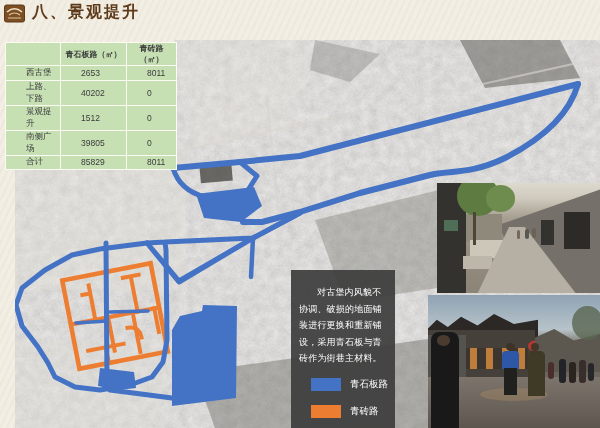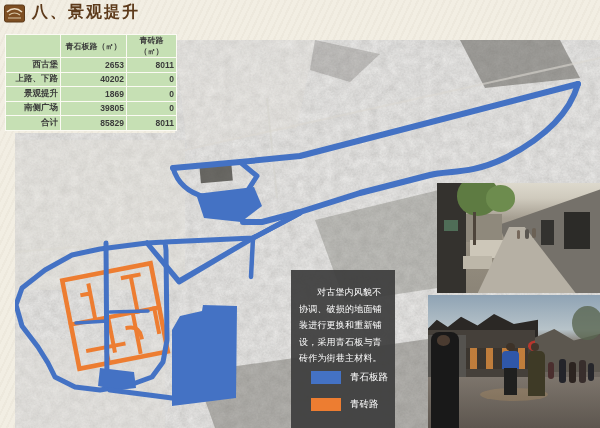--- a/index.html
+++ b/index.html
@@ -16,33 +16,33 @@
     font-size:16px;font-weight:bold;color:var(--title);letter-spacing:2px;line-height:20px;}
   .hdr h2{margin:0 0 0 26px;font-family:"DejaVu Serif","Liberation Serif",serif;
     font-size:11.5px;font-weight:bold;color:var(--title);letter-spacing:1px;line-height:15px;}
 
   
   .map{position:absolute;left:15px;top:40px;width:585px;height:418px;background:#b4b2ad;
     clip-path:polygon(160px 0,585px 0,585px 388px,0 388px,0 93px,160px 93px);}
   .map svg{display:block;}
 
   
-  table.paving{position:absolute;left:5px;top:34px;width:171px;border-collapse:collapse;z-index:40;
+  table.paving{position:absolute;left:5px;top:42px;width:171px;border-collapse:collapse;z-index:40;
     table-layout:fixed;}
   table.paving th,table.paving td{background:var(--tgreen);border:1.5px solid #fbfaf3;
     font-size:8.5px;color:#3b3b3b;height:13.5px;padding:0 2px;vertical-align:middle;}
   table.paving th{font-weight:700;text-align:center;font-size:8px;}
-  table.paving td{font-weight:700;text-align:right;padding-left:4px;}
+  table.paving td{font-weight:400;text-align:left;padding-left:20px;}
   table.paving col.c1{width:55px;} table.paving col.c2{width:66px;} table.paving col.c3{width:50px;}
 
   
   .note{position:absolute;left:276px;top:230px;width:104px;height:158px;z-index:20;
     background:rgba(61,61,61,.93);color:#fff;padding:14px 8px 0 8px;box-sizing:border-box;}
   .note p{margin:0;font-size:9px;line-height:16.5px;text-indent:18px;letter-spacing:.2px;}
-  .legend{margin-top:4px;}
+  .legend{margin-top:11px;}
   .legend-item{display:flex;align-items:center;margin:0 0 14px 12px;}
   .legend-swatch{width:30px;height:13px;margin-right:9px;flex:none;}
   .legend-label{font-size:9.5px;color:#fff;white-space:nowrap;}
 
   
   .photo{position:absolute;overflow:hidden;z-index:15;}
   .photo1{left:422px;top:143px;width:163px;height:110px;
     background:linear-gradient(180deg,#ddd9cd 0%,#cfcabd 14%,#a59e91 32%,#958e80 60%,#8b8477 100%);}
   .photo2{left:413px;top:255px;width:172px;height:133px;
     background:linear-gradient(180deg,#8fa3b4 0%,#b7c3c9 26%,#8d8982 34%,#6e6760 55%,#5a534c 100%);}
@@ -222,21 +222,21 @@
           <td>2653</td>
           <td>8011</td>
         </tr>
         <tr>
           <td>上路、下路</td>
           <td>40202</td>
           <td>0</td>
         </tr>
         <tr>
           <td>景观提升</td>
-          <td>1869</td>
+          <td>1512</td>
           <td>0</td>
         </tr>
         <tr>
           <td>南侧广场</td>
           <td>39805</td>
           <td>0</td>
         </tr>
         <tr>
           <td>合计</td>
           <td>85829</td>

